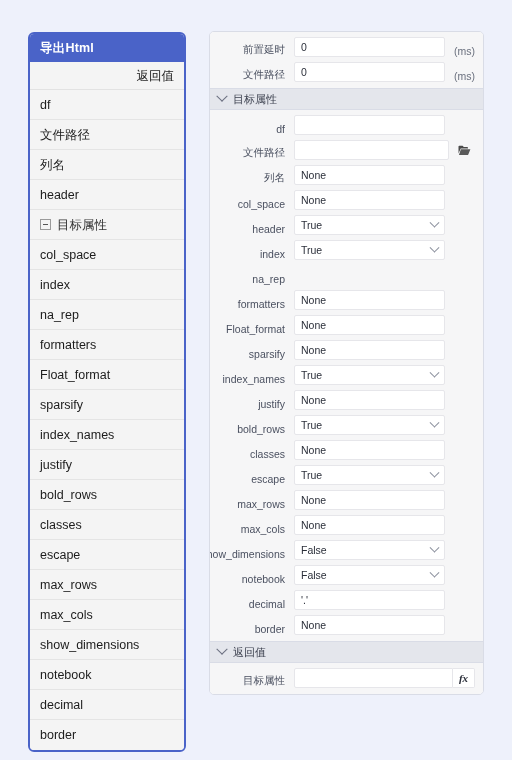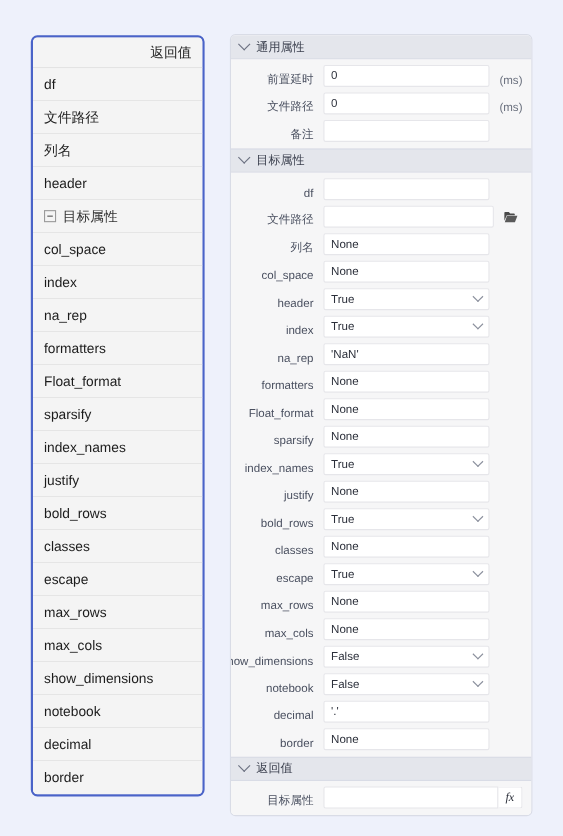--- a/index.html
+++ b/index.html
@@ -163,31 +163,32 @@
     width:22px;height:20px;
     background:#ffffff;
     border:1px solid #e6e6ea;
     border-left:none;
     border-radius:0 2px 2px 0;
     display:flex;align-items:center;justify-content:center;
     font-size:11px;
     font-style:italic;
     font-family:"Liberation Serif","DejaVu Serif",serif;
     color:#2b2f3a;
-    font-weight:400;
+    font-weight:700;
     box-sizing:border-box;
   }
   .fctl.with-fx{border-radius:2px 0 0 2px;}
 </style>
 </head>
 <body>
 
 <div class="stage">
 
   <div class="left-panel">
+    <div class="lp-header">导出Html</div>
     <div class="lp-subhead">返回值</div>
     <div id="left-list">
         <div class="lp-row">df</div>
         <div class="lp-row">文件路径</div>
         <div class="lp-row">列名</div>
         <div class="lp-row">header</div>
         <div class="lp-row group">
           <span class="collapse-box"></span>
           <span>目标属性</span>
         </div>
@@ -206,45 +207,34 @@
         <div class="lp-row">max_cols</div>
         <div class="lp-row">show_dimensions</div>
         <div class="lp-row">notebook</div>
         <div class="lp-row">decimal</div>
         <div class="lp-row">border</div>
       </div>
   </div>
 
   <div class="right-panel">
     <div id="right-sections">
-        <div class="section-head">
-          <span class="chev"></span>
-          <span>通用属性</span>
-        </div>
         <div class="section-body">
           <div class="frow">
             <div class="flabel">前置延时</div>
             <div class="fctl">
               <span class="val">0</span>
             </div>
             <div class="suffix">(ms)</div>
           </div>
           <div class="frow">
             <div class="flabel">文件路径</div>
             <div class="fctl">
               <span class="val">0</span>
             </div>
             <div class="suffix">(ms)</div>
-          </div>
-          <div class="frow">
-            <div class="flabel">备注</div>
-            <div class="fctl">
-              <span class="val"></span>
-            </div>
-            <div class="suffix"></div>
           </div>
         </div>
         <div class="section-head">
           <span class="chev"></span>
           <span>目标属性</span>
         </div>
         <div class="section-body">
           <div class="frow">
             <div class="flabel">df</div>
             <div class="fctl">
@@ -289,23 +279,20 @@
           <div class="frow">
             <div class="flabel">index</div>
             <div class="fctl select">
               <span class="val">True</span>
               <span class="caret"></span>
             </div>
             <div class="suffix"></div>
           </div>
           <div class="frow">
             <div class="flabel">na_rep</div>
-            <div class="fctl">
-              <span class="val">'NaN'</span>
-            </div>
             <div class="suffix"></div>
           </div>
           <div class="frow">
             <div class="flabel">formatters</div>
             <div class="fctl">
               <span class="val">None</span>
             </div>
             <div class="suffix"></div>
           </div>
           <div class="frow">

